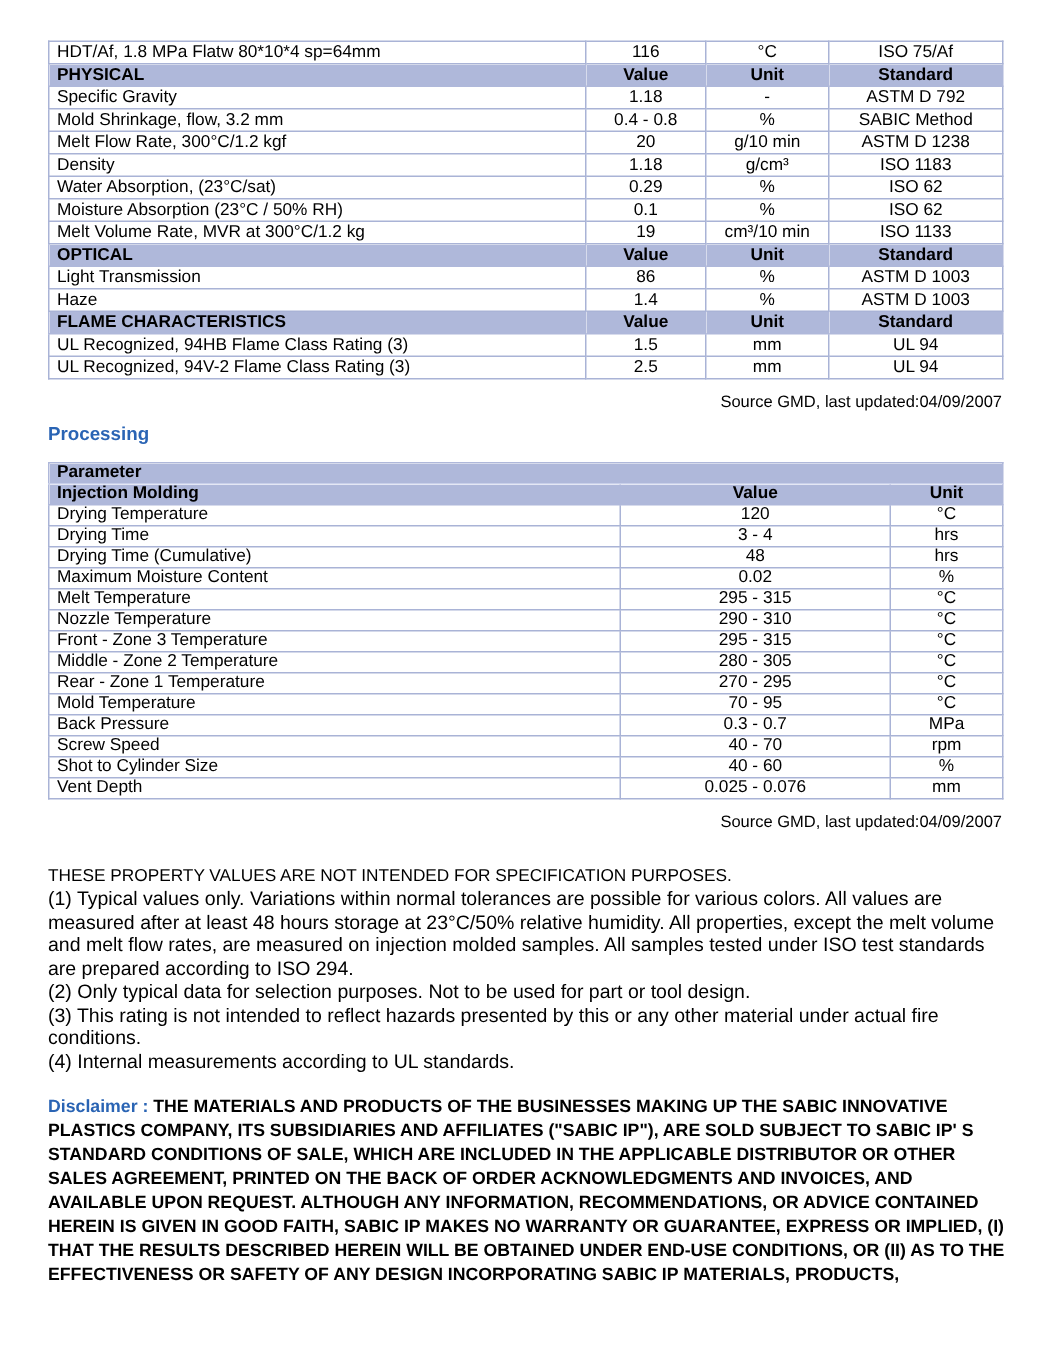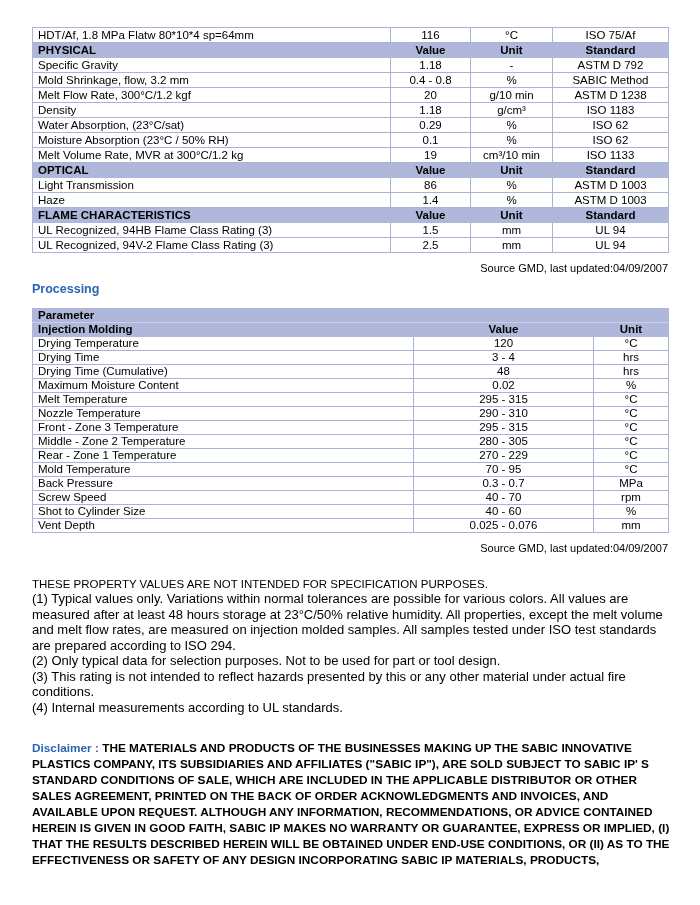--- a/index.html
+++ b/index.html
@@ -62,21 +62,21 @@
   }
   .note-region { margin-top: 13px; }
   .link { color: #2424cf; text-decoration: underline; cursor: pointer; }
 
   .footnotes {
     font-size: 13px;
     line-height: 15.5px;
     width: 636px;
   }
   .disclaimer {
-    margin: 25px 0 0 0;
+    margin: 14px 0 0 0;
     width: 640px;
     font-size: 11.8px;
     line-height: 16px;
     font-weight: bold;
   }
   .disclaimer-label { color: #2a64b4; font-weight: bold; }
 </style>
 </head>
 <body>
 
@@ -238,21 +238,21 @@
           <td class="ctr">295 - 315</td>
           <td class="ctr">°C</td>
         </tr>
         <tr>
           <td class="left">Middle - Zone 2 Temperature</td>
           <td class="ctr">280 - 305</td>
           <td class="ctr">°C</td>
         </tr>
         <tr>
           <td class="left">Rear - Zone 1 Temperature</td>
-          <td class="ctr">270 - 229</td>
+          <td class="ctr">270 - 295</td>
           <td class="ctr">°C</td>
         </tr>
         <tr>
           <td class="left">Mold Temperature</td>
           <td class="ctr">70 - 95</td>
           <td class="ctr">°C</td>
         </tr>
         <tr>
           <td class="left">Back Pressure</td>
           <td class="ctr">0.3 - 0.7</td>

